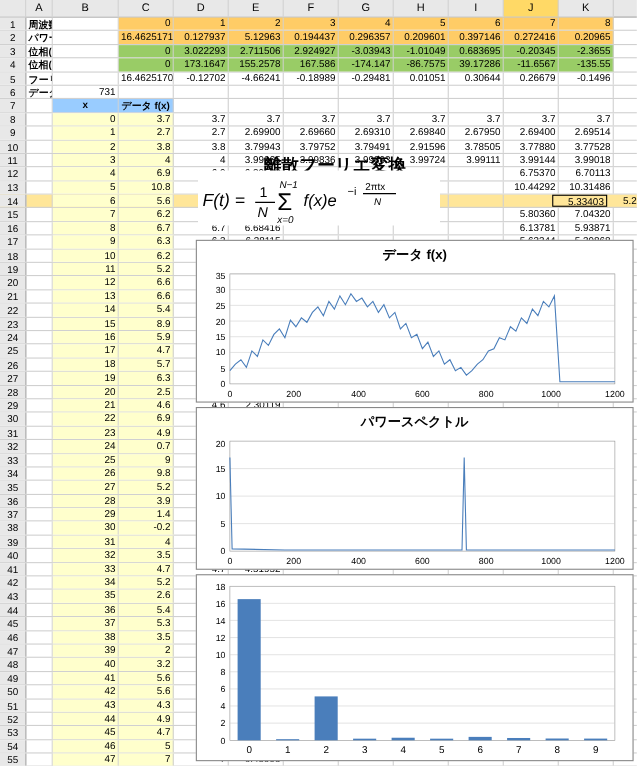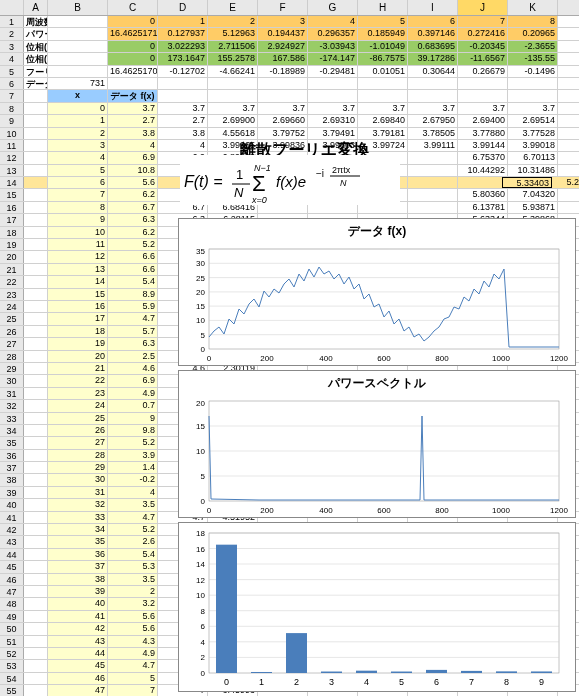--- a/index.html
+++ b/index.html
@@ -73,21 +73,21 @@
 
   <div class="row">
     <div class="row-header">2</div>
     <div class="cell cA bold">パワースペクトル</div>
     <div class="cell cB"></div>
     <div class="cell cC orange r">16.4625171</div>
     <div class="cell cD orange r">0.127937</div>
     <div class="cell cE orange r">5.12963</div>
     <div class="cell cF orange r">0.194437</div>
     <div class="cell cG orange r">0.296357</div>
-    <div class="cell cH orange r">0.185949</div>
+    <div class="cell cH orange r">0.209601</div>
     <div class="cell cI orange r">0.397146</div>
     <div class="cell cJ orange r">0.272416</div>
     <div class="cell cK orange r">0.20965</div>
   </div>
 
   <div class="row">
     <div class="row-header">3</div>
     <div class="cell cA bold">位相(ラジアン)</div>
     <div class="cell cB"></div>
     <div class="cell cC green r">0</div>
@@ -189,24 +189,24 @@
         <div class="cell cI r">2.67950</div>
         <div class="cell cJ r ">2.69400</div>
         <div class="cell cK r">2.69514</div>
       </div>
       <div class="row">
         <div class="row-header">10</div>
         <div class="cell cA"></div>
         <div class="cell cB yellow r">2</div>
         <div class="cell cC yellow r">3.8</div>
         <div class="cell cD r">3.8</div>
-        <div class="cell cE r">4.55618</div>
+        <div class="cell cE r">3.79943</div>
         <div class="cell cF r">3.79752</div>
         <div class="cell cG r">3.79491</div>
-        <div class="cell cH r">3.79181</div>
+        <div class="cell cH r">2.91596</div>
         <div class="cell cI r">3.78505</div>
         <div class="cell cJ r ">3.77880</div>
         <div class="cell cK r">3.77528</div>
       </div>
       <div class="row">
         <div class="row-header">11</div>
         <div class="cell cA"></div>
         <div class="cell cB yellow r">3</div>
         <div class="cell cC yellow r">4</div>
         <div class="cell cD r">4</div>

